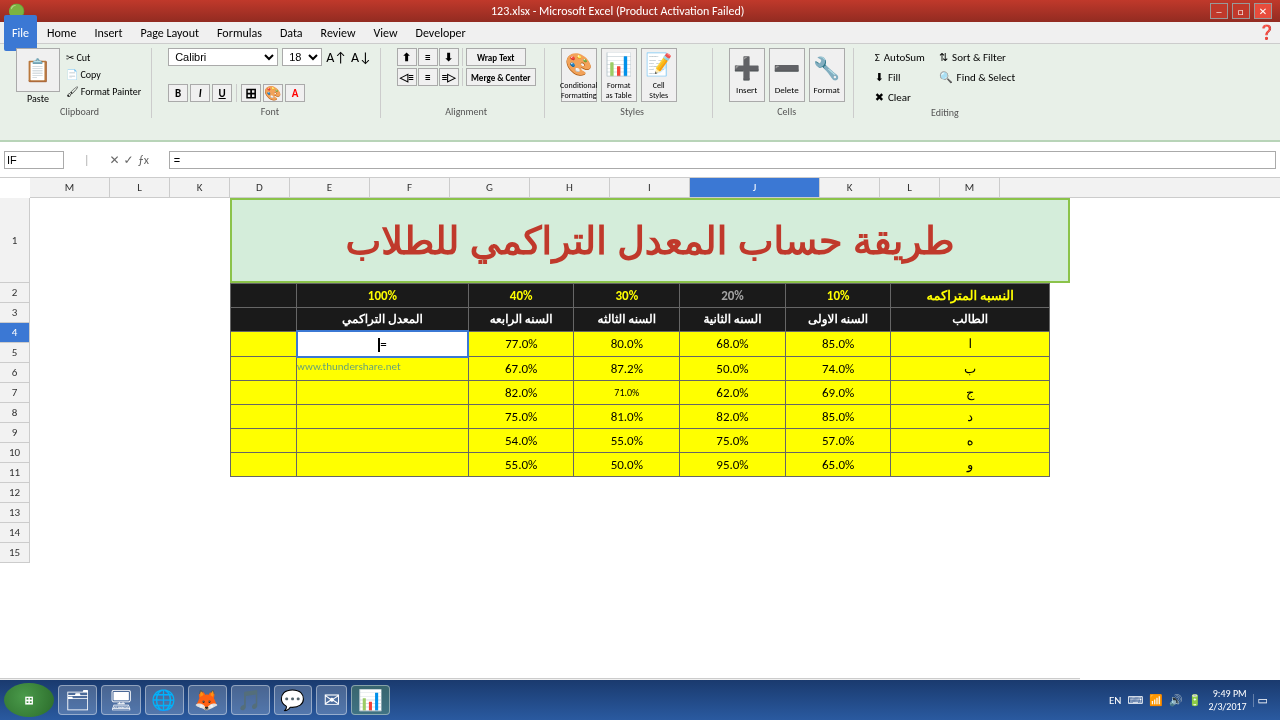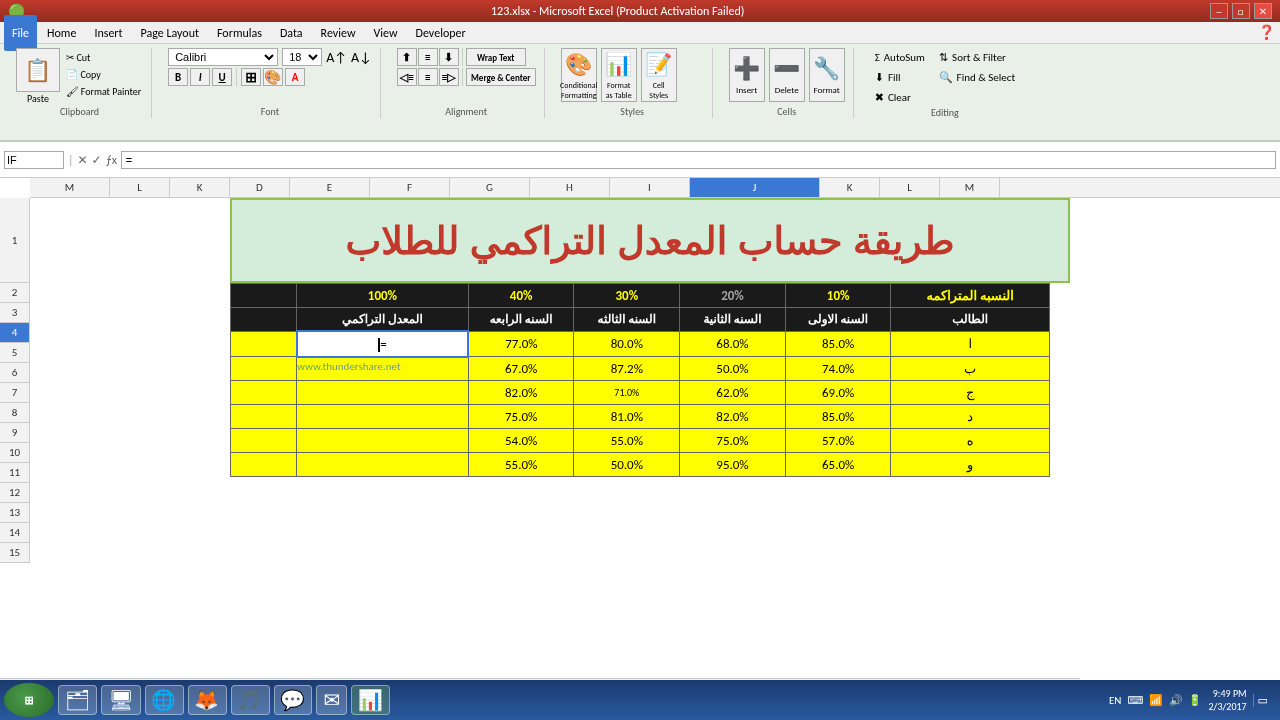--- a/index.html
+++ b/index.html
@@ -112,21 +112,21 @@
     .font-name-select { width: 110px; }
     .font-size-select { width: 40px; }
 
     
     .formula-bar {
       height: 36px;
       display: flex;
       align-items: center;
       border-bottom: 1px solid #ccc;
       padding: 12px 4px;
-      gap: 4px;
+      gap: 20px;
       background: #fff;
       font-size: 12px;
     }
     .cell-ref-box {
       width: 60px;
       height: 18px;
       border: 1px solid #aaa;
       font-size: 11px;
       padding: 0 2px;
     }
@@ -379,21 +379,21 @@
           <div class="fmt-painter-btn">
             <span>🖌</span>
             <span>Format Painter</span>
           </div>
         </div>
       </div>
       <div class="ribbon-group-label" style="display:flex;align-items:center;gap:2px;">Clipboard</div>
     </div>
 
     <div class="ribbon-group" style="min-width:180px;">
-      <div style="display:flex;flex-direction:column;gap:2px;width:100%;">
+      <div style="display:flex;flex-direction:column;gap:18px;width:100%;">
         <div style="display:flex;gap:4px;align-items:center;">
           <select class="font-name-select">
             <option>Calibri</option>
           </select>
           <select class="font-size-select">
             <option>18</option>
           </select>
           <span style="font-size:14px;cursor:pointer;">A↑</span>
           <span style="font-size:14px;cursor:pointer;">A↓</span>
         </div>

